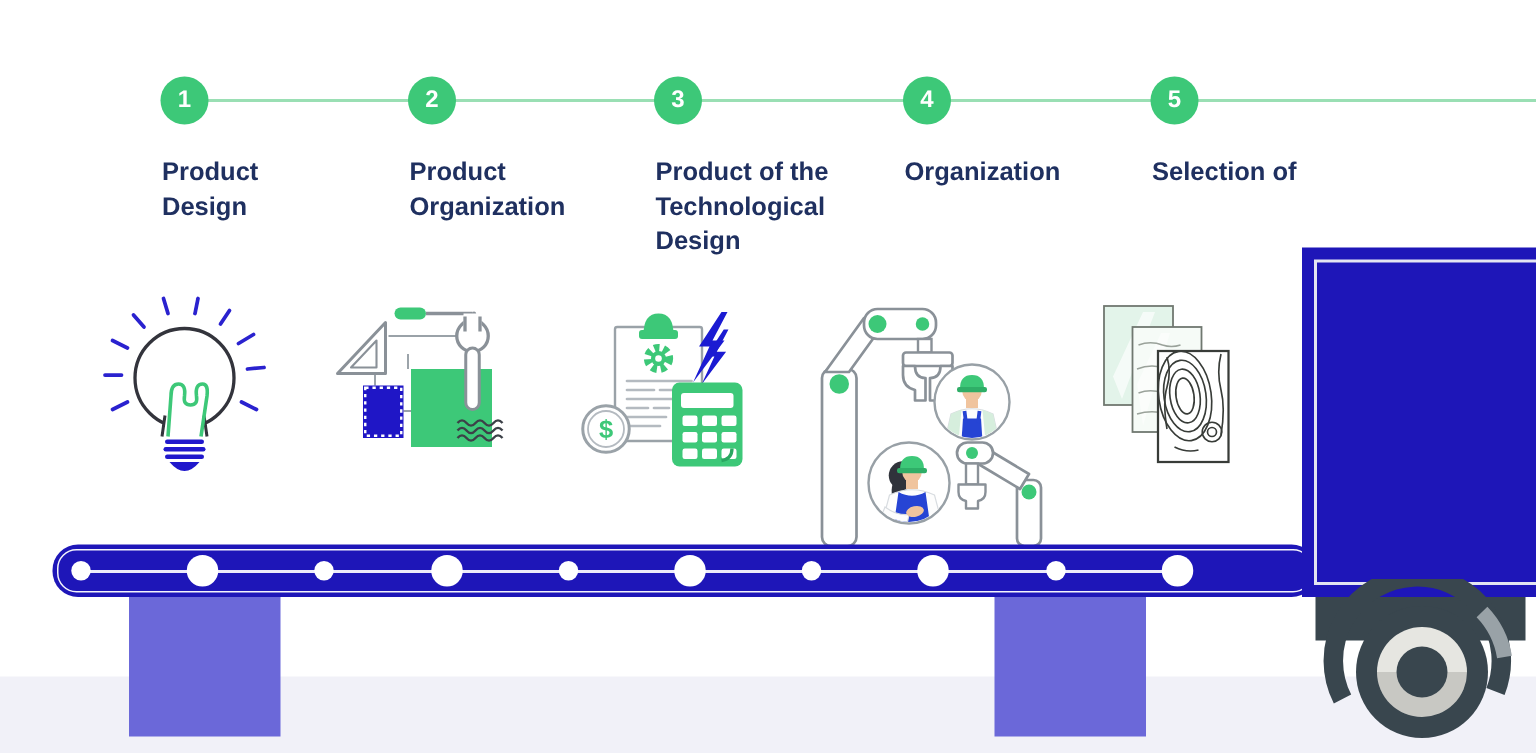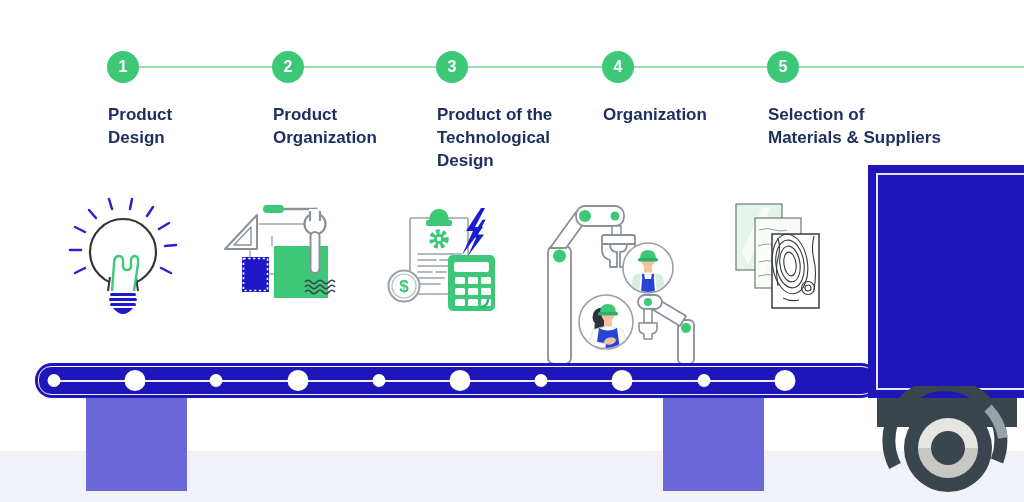--- a/index.html
+++ b/index.html
@@ -74,21 +74,20 @@
     <div class="step-label">
       <div>Organization</div>
     </div>
   </div>
   <div class="step" style="left:767px">
     <div class="step-circle">
         <span>5</span>
       </div>
     <div class="step-label">
       <div>Selection of</div>
-      <div>Materials &amp; Suppliers</div>
     </div>
   </div>
 
   <svg class="illus" style="left:57px;top:190px" width="130" height="135" viewBox="0 0 130 135">
     <g stroke="#2a22cf" stroke-width="2.5" stroke-linecap="round">
       <line x1="24" y1="60" x2="13" y2="60"></line>
         <line x1="28" y1="42" x2="18" y2="37"></line>
       <line x1="39" y1="28" x2="32" y2="20"></line>
         <line x1="55" y1="19" x2="52" y2="9"></line>
       <line x1="73" y1="19" x2="75" y2="9"></line>

